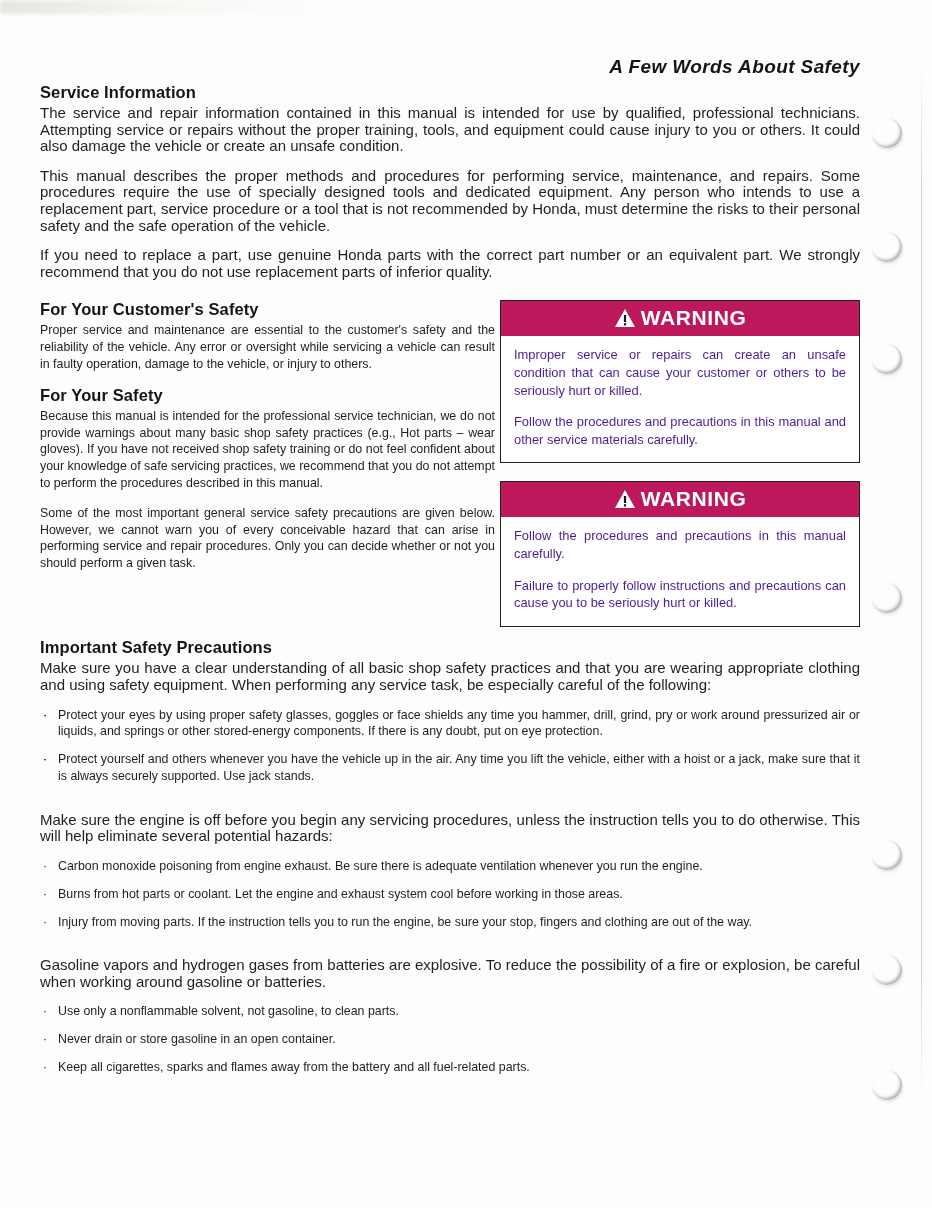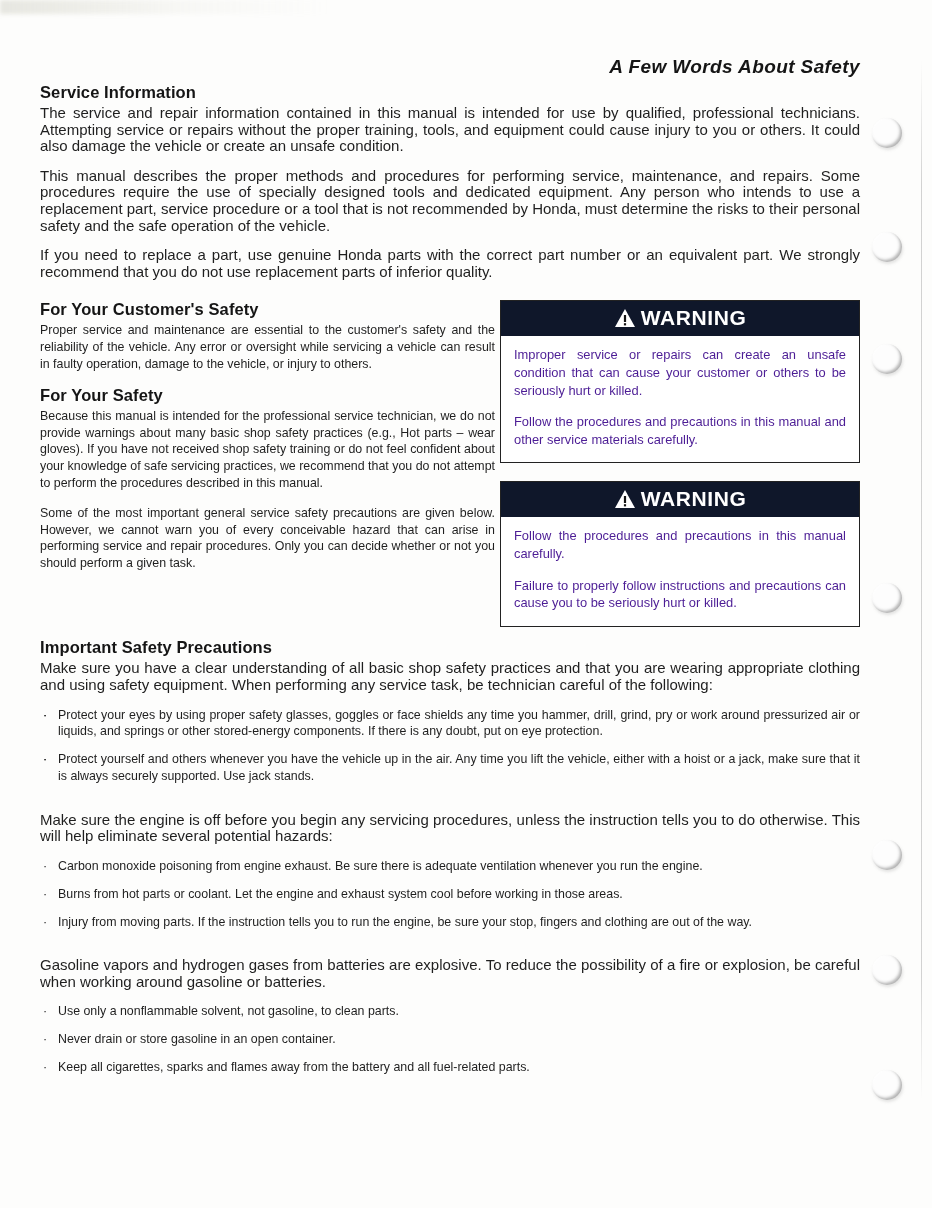--- a/index.html
+++ b/index.html
@@ -89,21 +89,21 @@
     width: 360px;
   }
 
   
   .warning-box {
     border: 1.3px solid #222;
     background: #fff;
     margin-bottom: 18px;
   }
   .warning-head {
-    background: #0f172a;
+    background: #be185d;
     color: #ffffff;
     padding: 5px 0 6px 0;
     font-size: 21px;
     font-weight: bold;
     letter-spacing: .6px;
     display: flex;
     align-items: center;
     justify-content: center;
     gap: 5px;
   }
@@ -244,21 +244,21 @@
         <div class="warning-body">
           <p>Follow the procedures and precautions in this manual carefully.</p>
           <p>Failure to properly follow instructions and precautions can cause you to be seriously hurt or killed.</p>
         </div>
       </div>
 
     </div>
   </div>
 
   <h2 class="h2" style="margin-top:20px">Important Safety Precautions</h2>
-  <p class="body">Make sure you have a clear understanding of all basic shop safety practices and that you are wearing appropriate clothing and using safety equipment. When performing any service task, be technician careful of the following:</p>
+  <p class="body">Make sure you have a clear understanding of all basic shop safety practices and that you are wearing appropriate clothing and using safety equipment. When performing any service task, be especially careful of the following:</p>
 
   <ul class="bullets">
     <li><span class="dot">·</span></li>
     <li><span class="dot">·</span><span>Protect your eyes by using proper safety glasses, goggles or face shields any time you hammer, drill, grind, pry or work around pressurized air or liquids, and springs or other stored-energy components. If there is any doubt, put on eye protection.</span></li>
     <li><span class="dot">·</span></li>
     <li><span class="dot">·</span><span>Protect yourself and others whenever you have the vehicle up in the air. Any time you lift the vehicle, either with a hoist or a jack, make sure that it is always securely supported. Use jack stands.</span></li>
   </ul>
 
   <div class="block-gap"></div>
 

